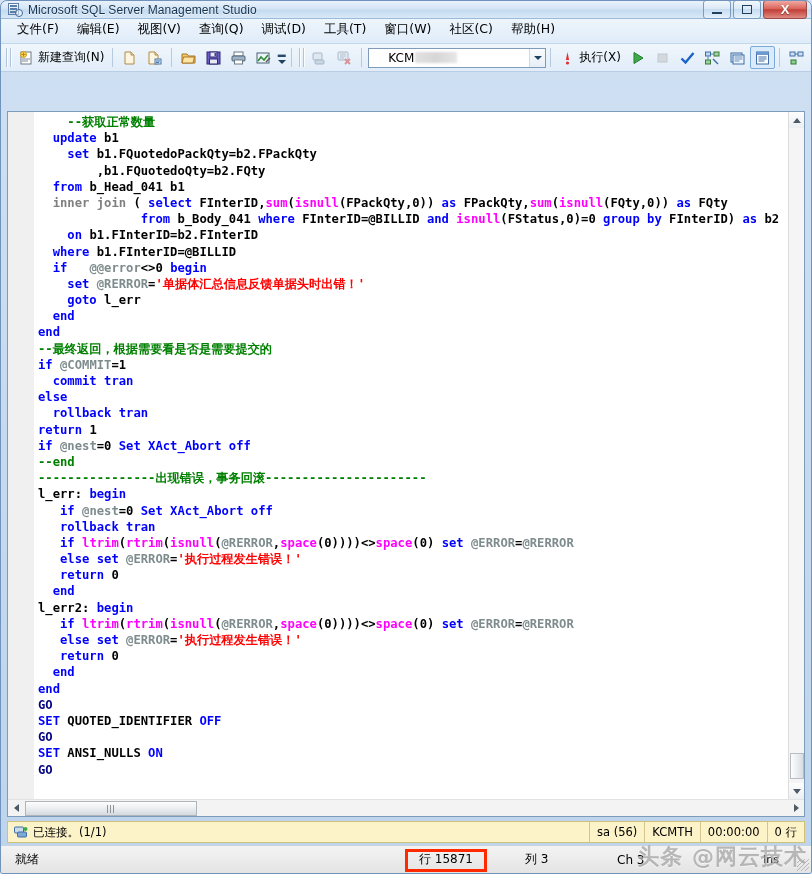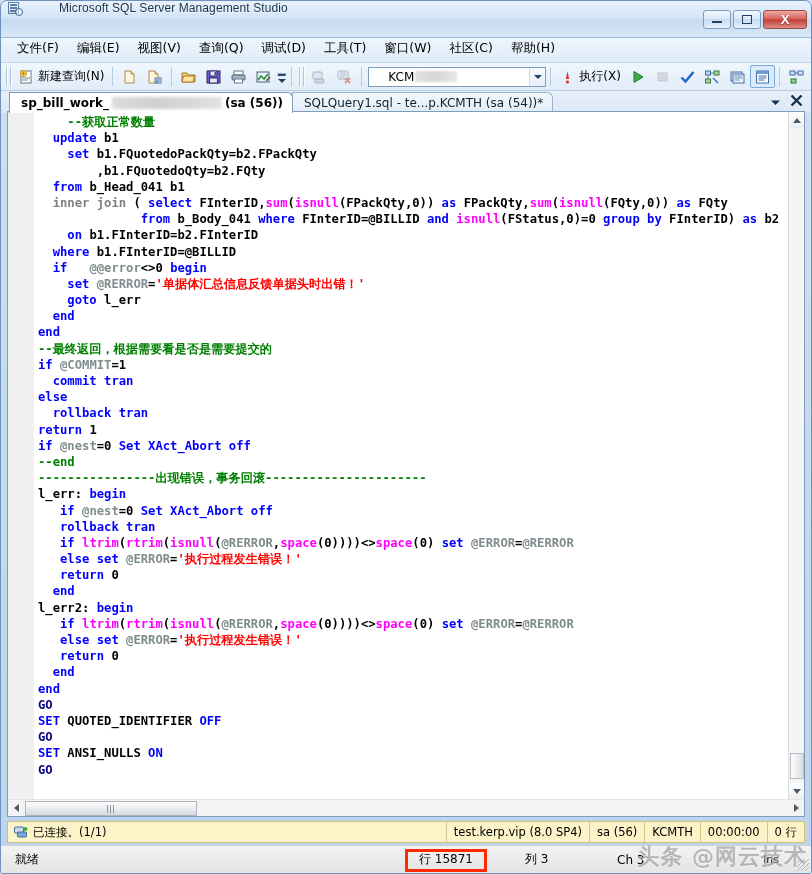--- a/index.html
+++ b/index.html
@@ -14,27 +14,26 @@
     position: relative;
     width: 812px; height: 874px;
     background: linear-gradient(180deg,#cfe0f2 0%,#bdd4ec 100%);
     border: 1px solid #6f93bd;
     border-radius: 7px 7px 3px 3px;
     overflow: hidden;
   }
 
   
   .titlebar {
-    height: 37px;
-    display: flex; 
+    height: 18px;
+    display: flex; align-items: center;
     padding-left: 6px;
     background: linear-gradient(180deg,#e9f2fb 0%,#d3e4f6 48%,#c4daf0 52%,#d8e8f8 100%);
     border-bottom: 1px solid #9bbbdb;
     border-radius: 6px 6px 0 0;
-    gap: 31px;
   }
   .app-icon {
     width: 16px; height: 15px;
     margin-right: 5px; position: relative; flex: none;
   }
   .app-icon .sq {
     position:absolute; left:1px; top:1px; width:11px; height:12px;
     background: linear-gradient(180deg,#fbfcfe,#c8d6e6);
     border:1px solid #5a7ea8;
   }
@@ -492,42 +491,20 @@
         </svg>
       </span>
     </span>
 
     <span class="tbtn">
       
     </span>
 
   </div>
 
-  <div class="tabbar">
-    <span class="tab active">
-      <span>sp_bill_work_</span>
-      <span class="redact2"></span>
-      <span>(sa (56))</span>
-    </span>
-    <span class="tab inactive">
-      <span>SQLQuery1.sql - te...p.KCMTH (sa (54))*</span>
-    </span>
-    <span class="tabbar-right">
-      <span style="display:inline-block">
-        <svg width="11" height="9" viewBox="0 0 11 9">
-            <path d="M1 2.5l4.5 4.5L10 2.5z" fill="#16324f"></path>
-          </svg>
-      </span>
-      <span style="display:inline-block">
-        <svg width="13" height="13" viewBox="0 0 13 13">
-            <path d="M1.5 1.5l10 10M11.5 1.5l-10 10" stroke="#16324f" stroke-width="2.4"></path>
-          </svg>
-      </span>
-    </span>
-  </div>
 
   <div class="editor-wrap">
     <div class="editor-body">
       <div class="gutter"></div>
       <div class="code" id="code-area"><div class="ln"><span class="pl">    </span><span class="cm">--获取正常数量</span></div><div class="ln"><span class="pl">  </span><span class="kw">update</span><span class="pl"> b1</span></div><div class="ln"><span class="pl">    </span><span class="kw">set</span><span class="pl"> b1.FQuotedoPackQty=b2.FPackQty</span></div><div class="ln"><span class="pl">        ,b1.FQuotedoQty=b2.FQty</span></div><div class="ln"><span class="pl">  </span><span class="kw">from</span><span class="pl"> b_Head_041 b1</span></div><div class="ln"><span class="pl">  </span><span class="op">inner join</span><span class="pl"> ( </span><span class="kw">select</span><span class="pl"> FInterID,</span><span class="fn">sum</span><span class="pl">(</span><span class="fn">isnull</span><span class="pl">(FPackQty,</span><span class="num">0</span><span class="pl">)) </span><span class="kw">as</span><span class="pl"> FPackQty,</span><span class="fn">sum</span><span class="pl">(</span><span class="fn">isnull</span><span class="pl">(FQty,</span><span class="num">0</span><span class="pl">)) </span><span class="kw">as</span><span class="pl"> FQty</span></div><div class="ln"><span class="pl">              </span><span class="kw">from</span><span class="pl"> b_Body_041 </span><span class="kw">where</span><span class="pl"> FInterID=@BILLID </span><span class="kw">and</span><span class="pl"> </span><span class="fn">isnull</span><span class="pl">(FStatus,</span><span class="num">0</span><span class="pl">)=</span><span class="num">0</span><span class="pl"> </span><span class="kw">group by</span><span class="pl"> FInterID) </span><span class="kw">as</span><span class="pl"> b2</span></div><div class="ln"><span class="pl">    </span><span class="kw">on</span><span class="pl"> b1.FInterID=b2.FInterID</span></div><div class="ln"><span class="pl">  </span><span class="kw">where</span><span class="pl"> b1.FInterID=@BILLID</span></div><div class="ln"><span class="pl">  </span><span class="kw">if</span><span class="pl">   </span><span class="var">@@error</span><span class="pl">&lt;&gt;</span><span class="num">0</span><span class="pl"> </span><span class="kw">begin</span></div><div class="ln"><span class="pl">    </span><span class="kw">set</span><span class="pl"> </span><span class="var">@RERROR</span><span class="pl">=</span><span class="st">'单据体汇总信息反馈单据头时出错！'</span></div><div class="ln"><span class="pl">    </span><span class="kw">goto</span><span class="pl"> l_err</span></div><div class="ln"><span class="pl">  </span><span class="kw">end</span></div><div class="ln"><span class="pl"></span><span class="kw">end</span></div><div class="ln"><span class="cm">--最终返回，根据需要看是否是需要提交的</span></div><div class="ln"><span class="pl"></span><span class="kw">if</span><span class="pl"> </span><span class="var">@COMMIT</span><span class="pl">=</span><span class="num">1</span></div><div class="ln"><span class="pl">  </span><span class="kw">commit tran</span></div><div class="ln"><span class="pl"></span><span class="kw">else</span></div><div class="ln"><span class="pl">  </span><span class="kw">rollback tran</span></div><div class="ln"><span class="pl"></span><span class="kw">return</span><span class="pl"> </span><span class="num">1</span></div><div class="ln"><span class="pl"></span><span class="kw">if</span><span class="pl"> </span><span class="var">@nest</span><span class="pl">=</span><span class="num">0</span><span class="pl"> </span><span class="kw">Set XAct_Abort off</span></div><div class="ln"><span class="cm">--end</span></div><div class="ln"><span class="cm">----------------出现错误，事务回滚----------------------</span></div><div class="ln"><span class="pl"></span><span class="pl">l_err: </span><span class="kw">begin</span></div><div class="ln"><span class="pl">   </span><span class="kw">if</span><span class="pl"> </span><span class="var">@nest</span><span class="pl">=</span><span class="num">0</span><span class="pl"> </span><span class="kw">Set XAct_Abort off</span></div><div class="ln"><span class="pl">   </span><span class="kw">rollback tran</span></div><div class="ln"><span class="pl">   </span><span class="kw">if</span><span class="pl"> </span><span class="fn">ltrim</span><span class="pl">(</span><span class="fn">rtrim</span><span class="pl">(</span><span class="fn">isnull</span><span class="pl">(</span><span class="var">@RERROR</span><span class="pl">,</span><span class="fn">space</span><span class="pl">(</span><span class="num">0</span><span class="pl">))))&lt;&gt;</span><span class="fn">space</span><span class="pl">(</span><span class="num">0</span><span class="pl">) </span><span class="kw">set</span><span class="pl"> </span><span class="var">@ERROR</span><span class="pl">=</span><span class="var">@RERROR</span></div><div class="ln"><span class="pl">   </span><span class="kw">else</span><span class="pl"> </span><span class="kw">set</span><span class="pl"> </span><span class="var">@ERROR</span><span class="pl">=</span><span class="st">'执行过程发生错误！'</span></div><div class="ln"><span class="pl">   </span><span class="kw">return</span><span class="pl"> </span><span class="num">0</span></div><div class="ln"><span class="pl">  </span><span class="kw">end</span></div><div class="ln"><span class="pl"></span><span class="pl">l_err2: </span><span class="kw">begin</span></div><div class="ln"><span class="pl">   </span><span class="kw">if</span><span class="pl"> </span><span class="fn">ltrim</span><span class="pl">(</span><span class="fn">rtrim</span><span class="pl">(</span><span class="fn">isnull</span><span class="pl">(</span><span class="var">@RERROR</span><span class="pl">,</span><span class="fn">space</span><span class="pl">(</span><span class="num">0</span><span class="pl">))))&lt;&gt;</span><span class="fn">space</span><span class="pl">(</span><span class="num">0</span><span class="pl">) </span><span class="kw">set</span><span class="pl"> </span><span class="var">@ERROR</span><span class="pl">=</span><span class="var">@RERROR</span></div><div class="ln"><span class="pl">   </span><span class="kw">else</span><span class="pl"> </span><span class="kw">set</span><span class="pl"> </span><span class="var">@ERROR</span><span class="pl">=</span><span class="st">'执行过程发生错误！'</span></div><div class="ln"><span class="pl">   </span><span class="kw">return</span><span class="pl"> </span><span class="num">0</span></div><div class="ln"><span class="pl">  </span><span class="kw">end</span></div><div class="ln"><span class="pl"></span><span class="kw">end</span></div><div class="ln"><span class="pl"></span><span class="kw2">GO</span></div><div class="ln"><span class="pl"></span><span class="kw">SET</span><span class="pl"> QUOTED_IDENTIFIER </span><span class="kw">OFF</span></div><div class="ln"><span class="pl"></span><span class="kw2">GO</span></div><div class="ln"><span class="pl"></span><span class="kw">SET</span><span class="pl"> ANSI_NULLS </span><span class="kw">ON</span></div><div class="ln"><span class="pl"></span><span class="kw2">GO</span></div></div>
       <div class="vscroll">
         <div class="sb-btn">
             <span class="tri-up"></span>
           </div>
         <div class="vthumb"></div>
@@ -554,21 +531,20 @@
       <span style="display:inline-block;line-height:0">
         <svg width="14" height="13" viewBox="0 0 14 13">
           <rect x="0.5" y="1" width="9" height="6" rx="1" fill="#c9daea" stroke="#3f6ea8"></rect>
           <rect x="3.5" y="6" width="9" height="5" rx="1" fill="#7fa8d4" stroke="#3f6ea8"></rect>
           <circle cx="11.5" cy="3" r="2" fill="#3faa4a"></circle>
         </svg>
       </span>
       <span>已连接。(1/1)</span>
     </span>
     <span class="conn-right">
-      <span class="cseg">test.kerp.vip (8.0 SP4)</span>
       <span class="cseg">sa (56)</span>
       <span class="cseg">KCMTH</span>
       <span class="cseg">00:00:00</span>
       <span class="cseg">0 行</span>
     </span>
   </div>
 
   <div class="statusbar">
     <span class="sb-ready">就绪</span>
     <span class="sb-cell" style="left:418px">行 15871</span>

